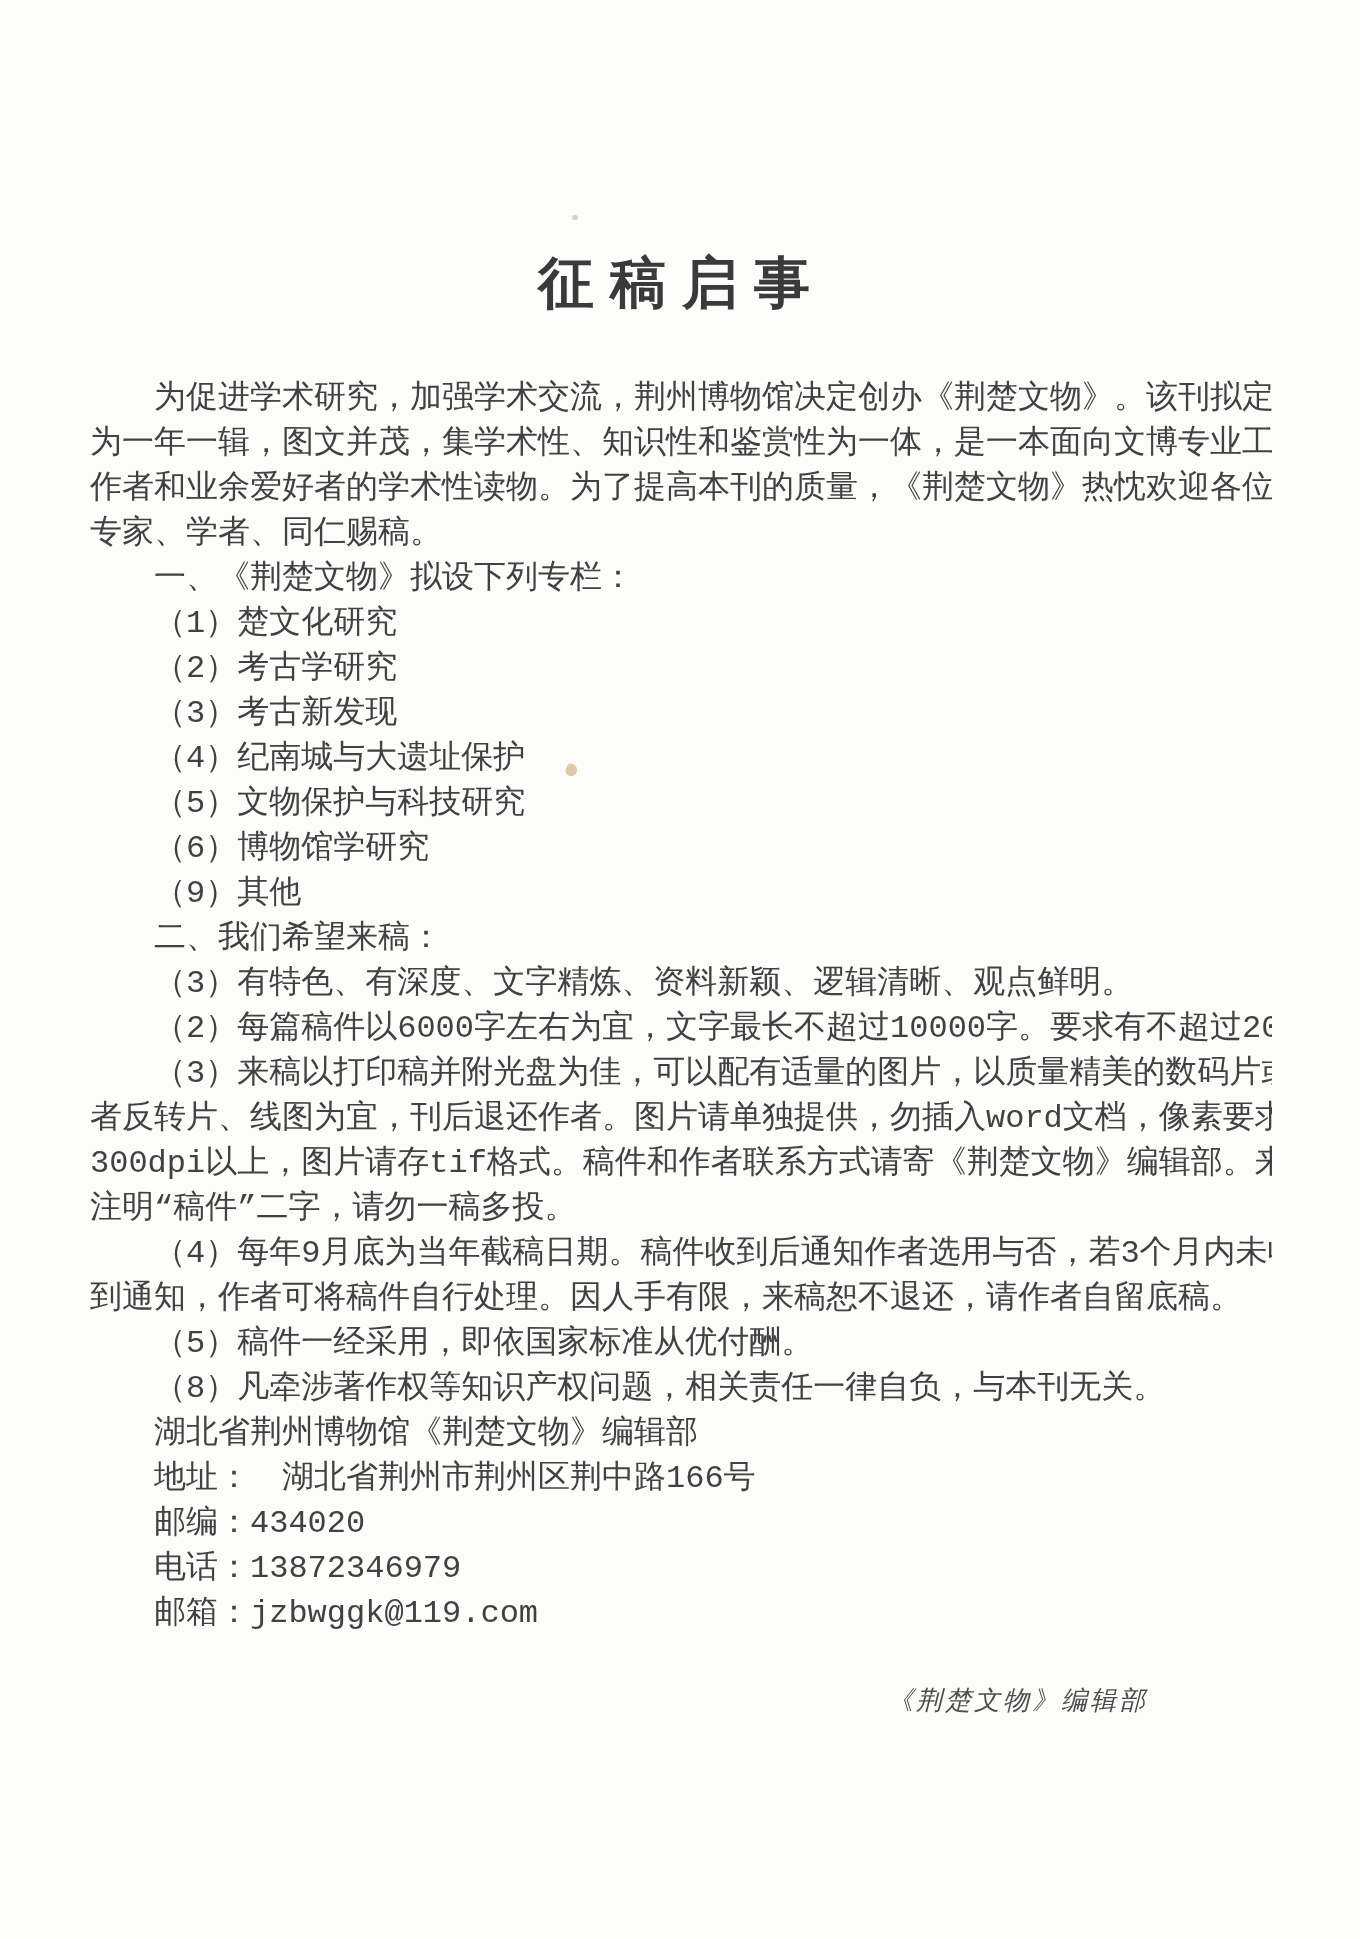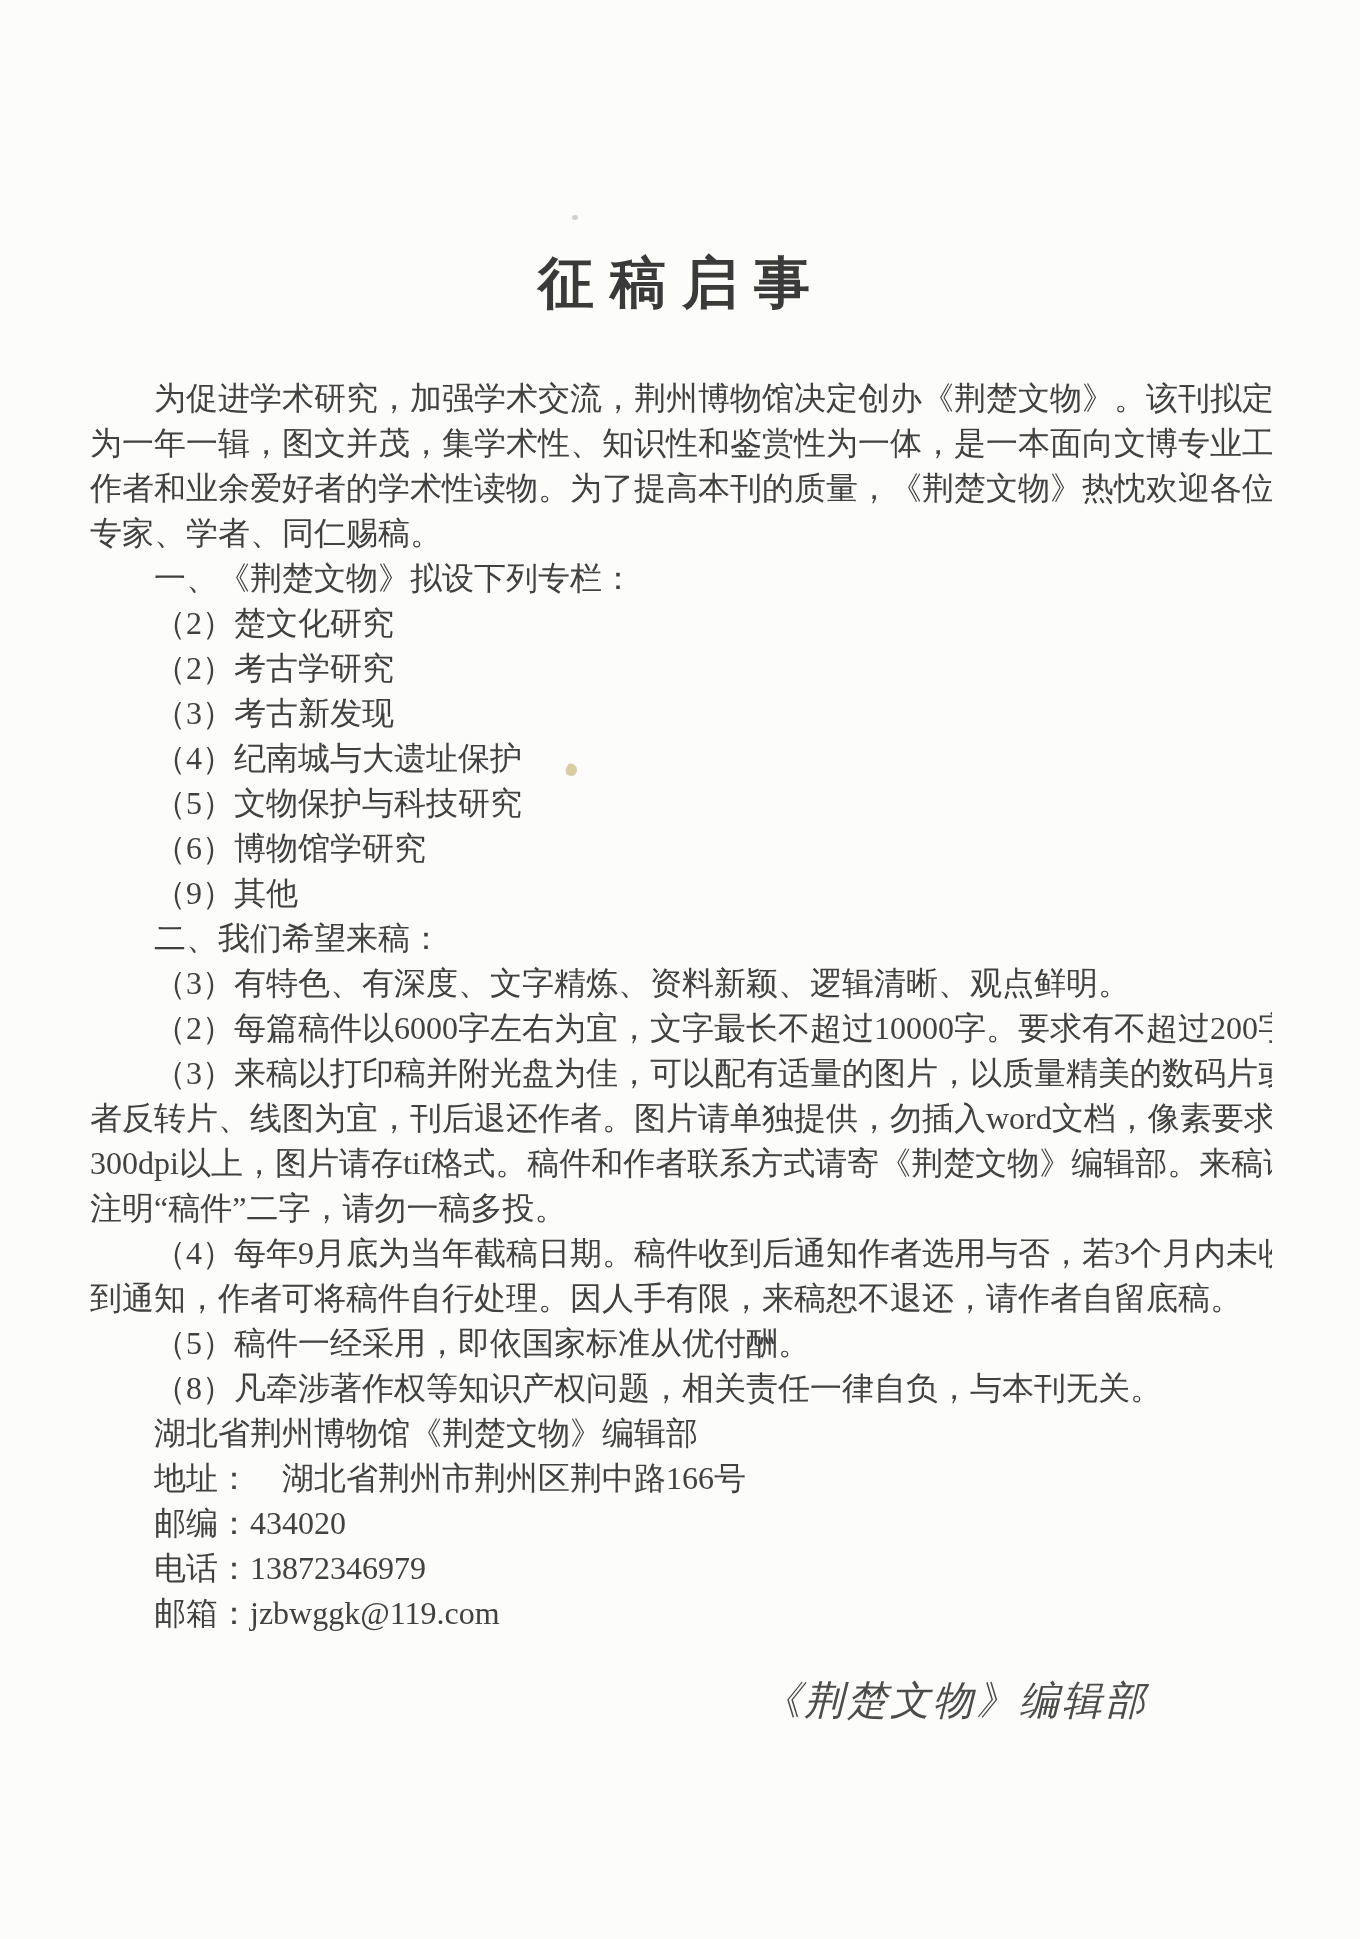--- a/index.html
+++ b/index.html
@@ -28,26 +28,27 @@
   .doc-body {
     margin: 62px 88px 0 90px;
     font-size: 32px;
     line-height: 45px;
     color: #414141;
   }
   .line {
     white-space: nowrap;
     height: 45px;
     overflow: hidden;
+    font-family: Liberation Mono, monospace;
   }
   .line.ind { padding-left: 64px; }
   .signature {
     margin: 42px 212px 0 3px;
     text-align: right;
-    font-size: 40px;
+    font-size: 26px;
     line-height: 46px;
     font-style: italic;
     color: #4c4c4c;
     letter-spacing: 3px;
   }
   .speck { position: absolute; pointer-events: none; }
   .speck-1 {
     left: 572px; top: 215px; width: 6px; height: 5px;
     background: rgba(130,130,130,0.35); border-radius: 50%;
   }
@@ -63,21 +64,21 @@
 <div class="page">
 
   <h1 class="doc-title">征稿启事</h1>
 
   <div class="doc-body">
     <div class="line ind">为促进学术研究，加强学术交流，荆州博物馆决定创办《荆楚文物》。该刊拟定</div>
     <div class="line">为一年一辑，图文并茂，集学术性、知识性和鉴赏性为一体，是一本面向文博专业工</div>
     <div class="line">作者和业余爱好者的学术性读物。为了提高本刊的质量，《荆楚文物》热忱欢迎各位</div>
     <div class="line">专家、学者、同仁赐稿。</div>
     <div class="line ind">一、《荆楚文物》拟设下列专栏：</div>
-    <div class="line ind">（2）楚文化研究</div>
+    <div class="line ind">（1）楚文化研究</div>
     <div class="line ind">（2）考古学研究</div>
     <div class="line ind">（3）考古新发现</div>
     <div class="line ind">（4）纪南城与大遗址保护</div>
     <div class="line ind">（5）文物保护与科技研究</div>
     <div class="line ind">（6）博物馆学研究</div>
     <div class="line ind">（9）其他</div>
     <div class="line ind">二、我们希望来稿：</div>
     <div class="line ind">（3）有特色、有深度、文字精炼、资料新颖、逻辑清晰、观点鲜明。</div>
     <div class="line ind">（2）每篇稿件以6000字左右为宜，文字最长不超过10000字。要求有不超过200字</div>
     <div class="line ind">（3）来稿以打印稿并附光盘为佳，可以配有适量的图片，以质量精美的数码片或</div>

